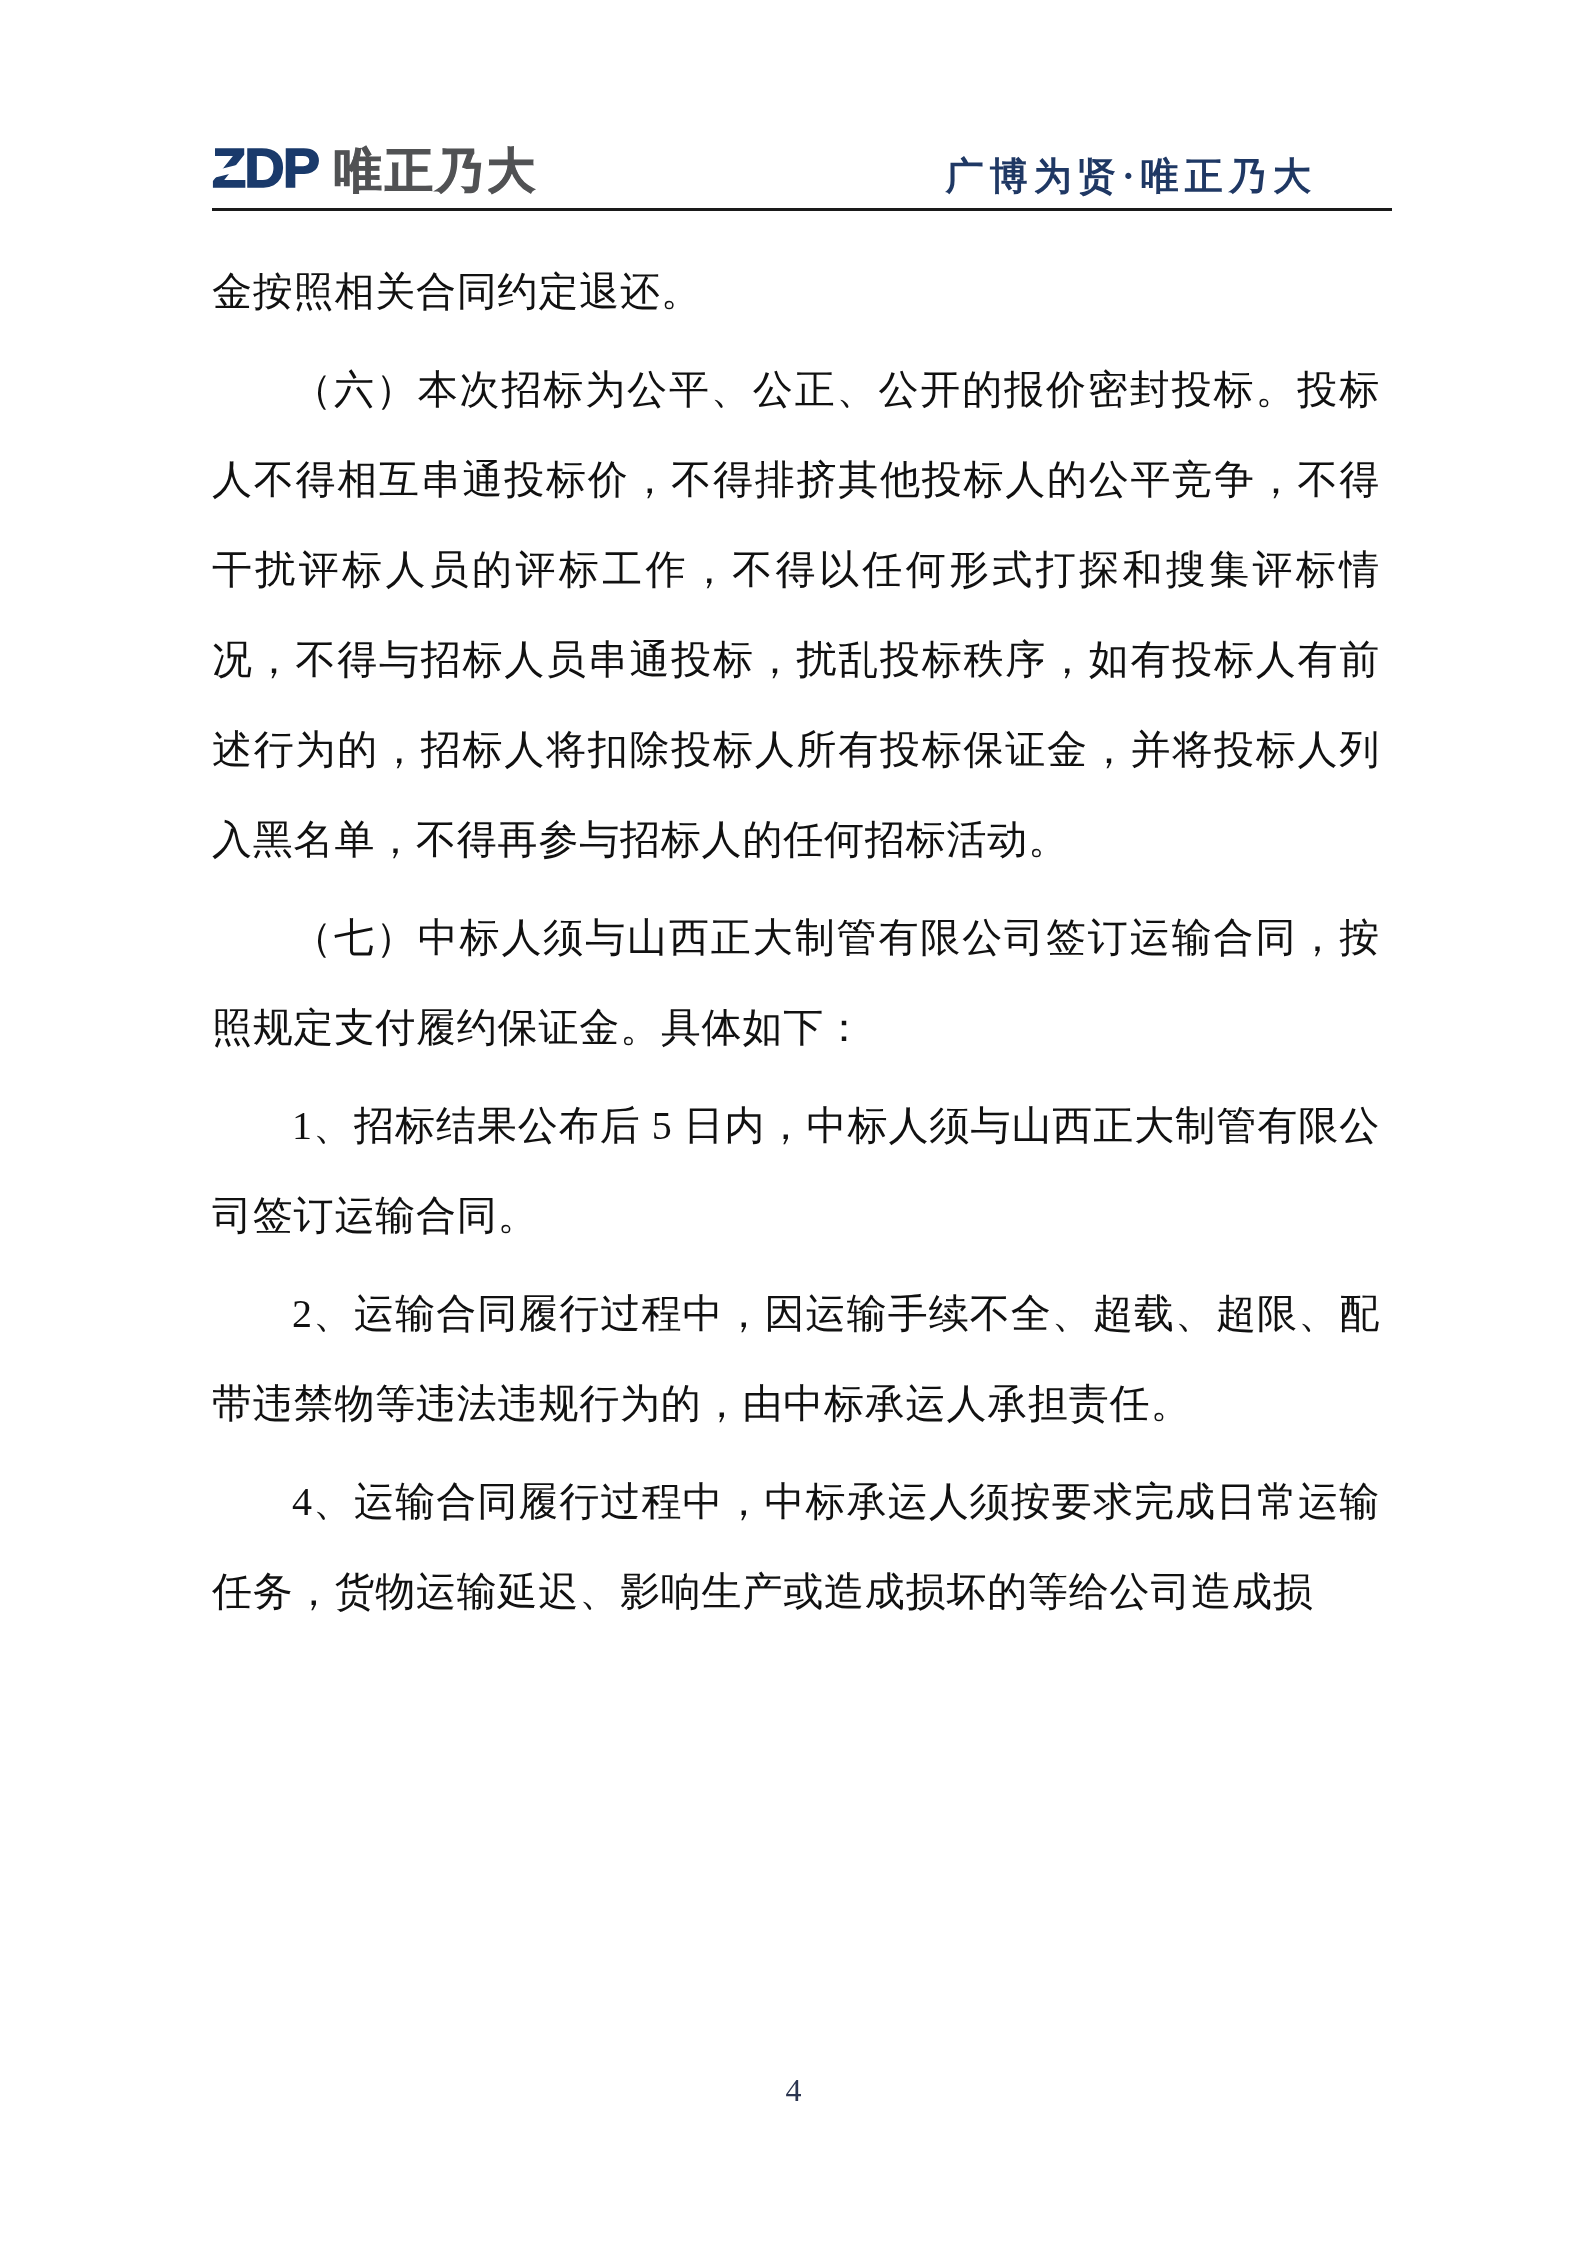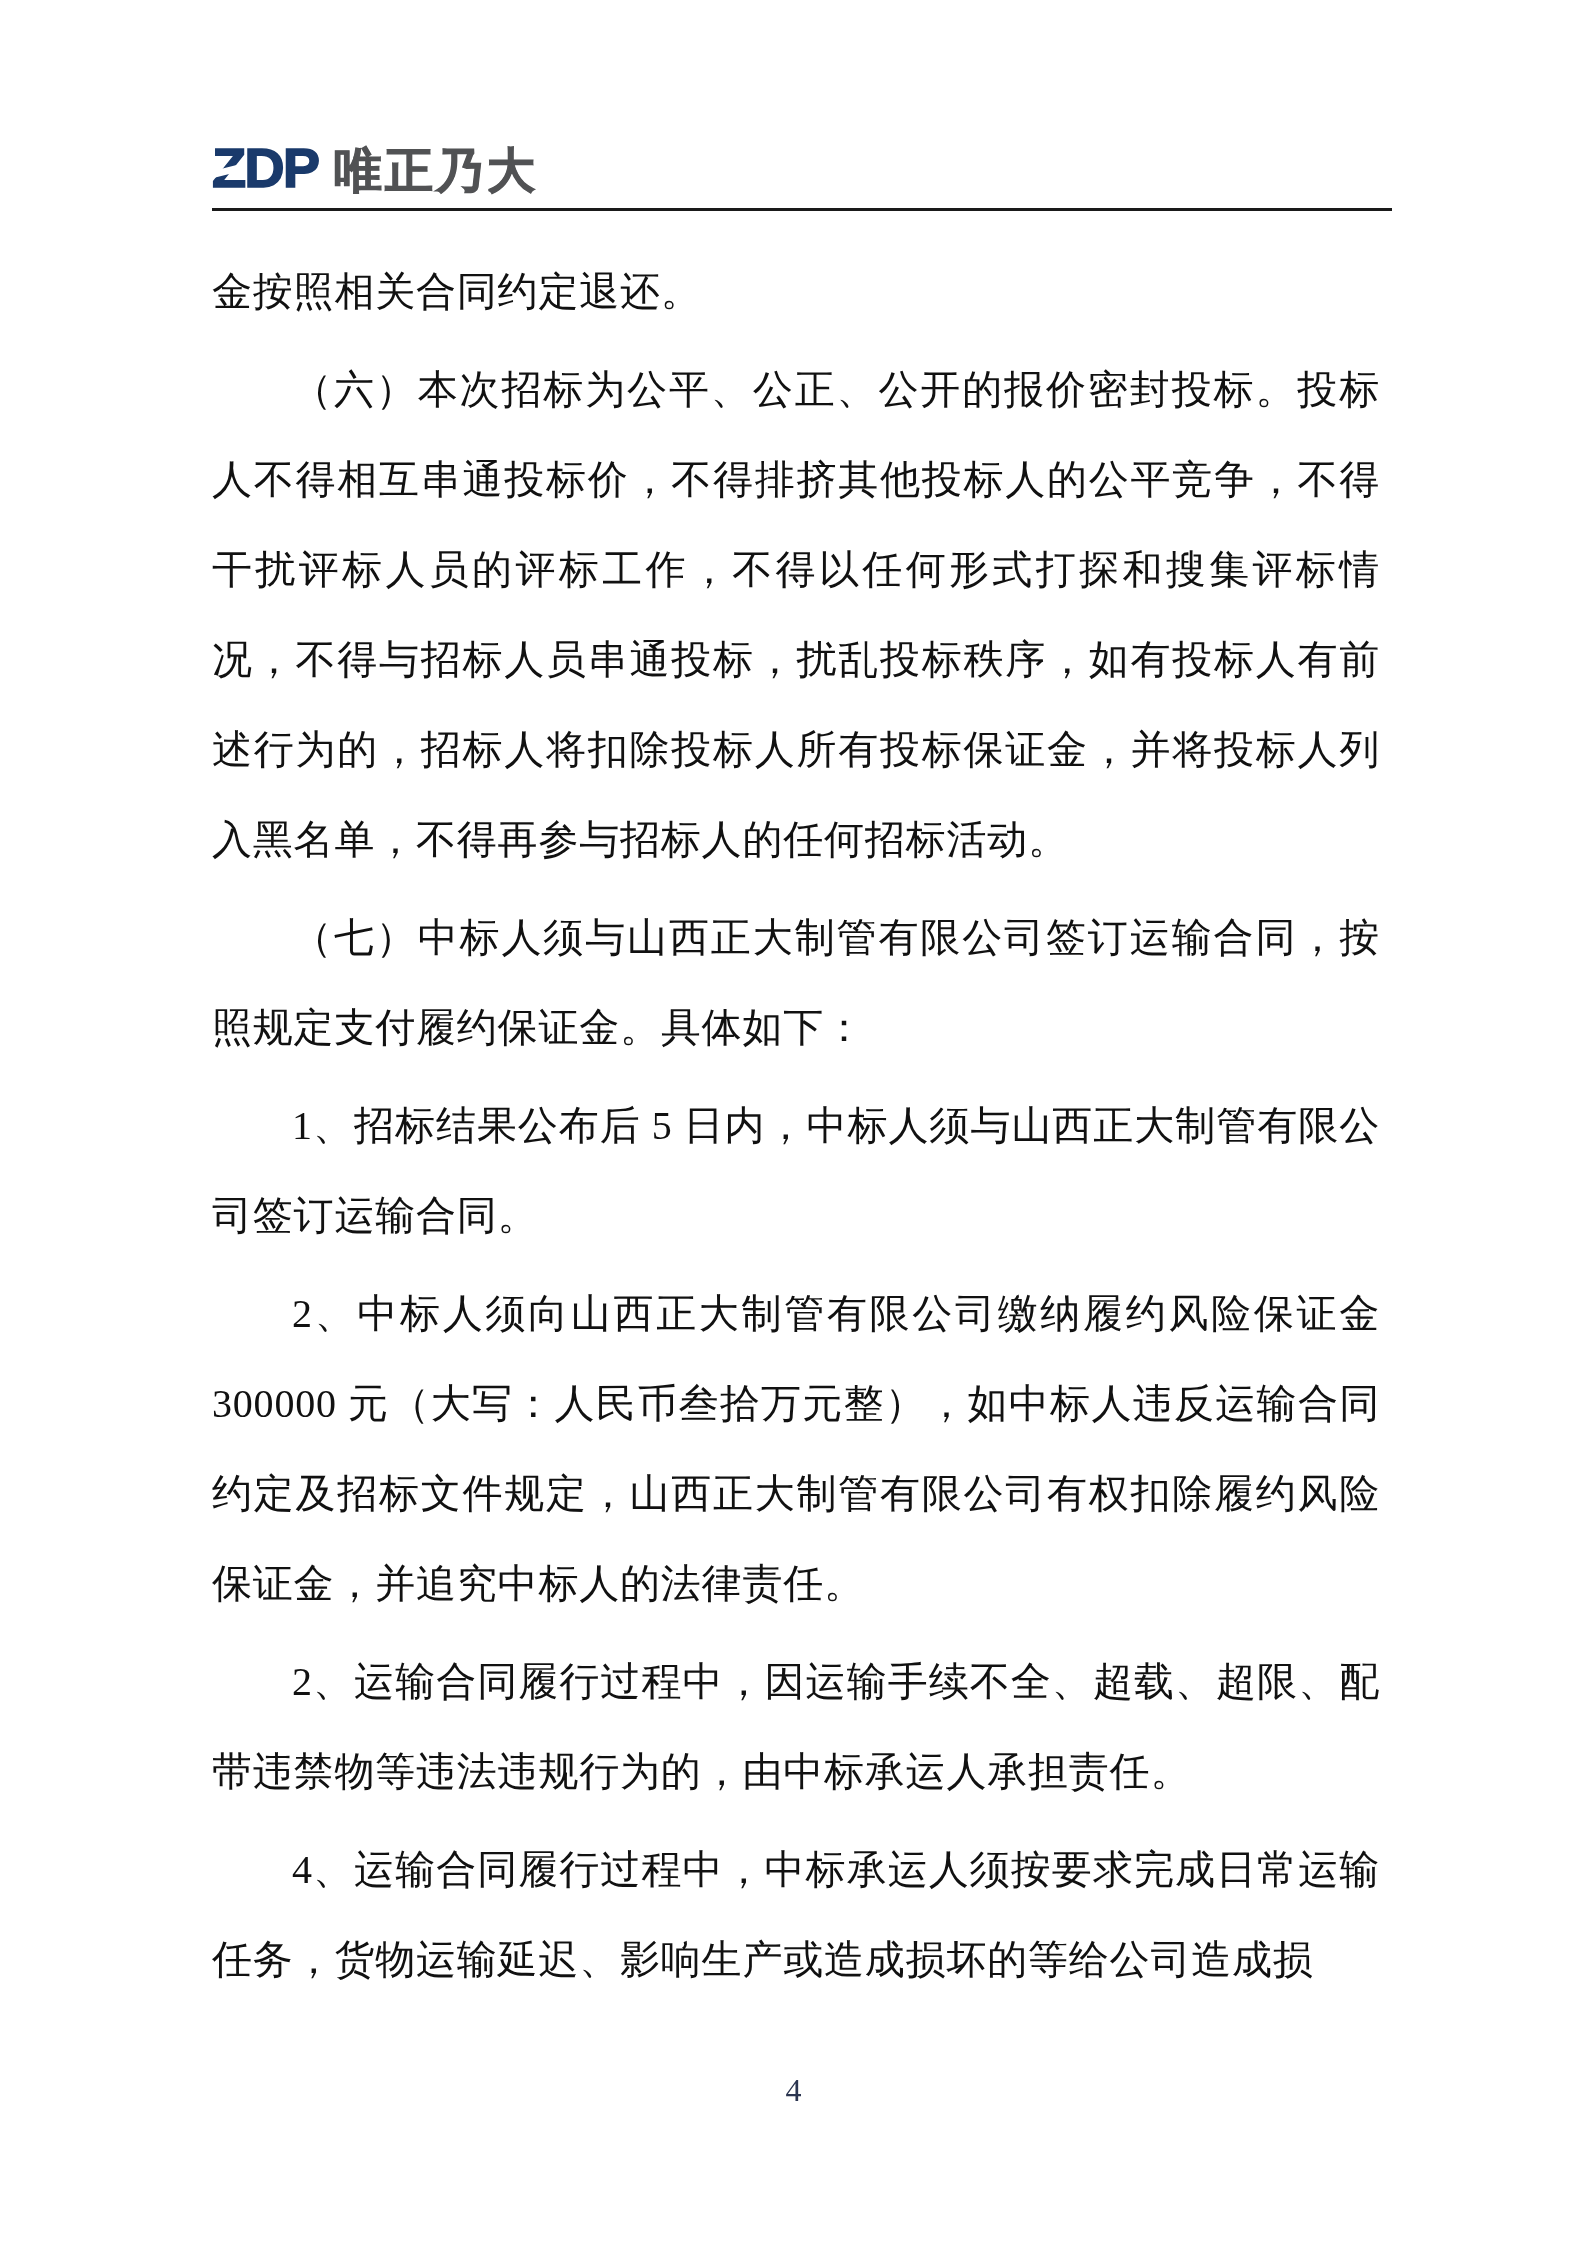--- a/index.html
+++ b/index.html
@@ -94,30 +94,30 @@
 </head>
 <body>
 
 <div class="page" style="--logo-navy: #1a3a6b; --logo-gray: #515254; --slogan-navy: #1f3864; --rule: #1a1a1a; --body-text: #111111; --page-number: #2b3550;">
 
   <header class="hdr">
     <div class="logo">
       <span class="zdp">ZDP</span>
       <span class="brand">唯正乃大</span>
     </div>
+    <div class="slogan">广博为贤·唯正乃大</div>
   </header>
 
   <div class="rule"></div>
 
   <main class="doc-body">
     <p>金按照相关合同约定退还。</p>
     <p class="indent">（六）本次招标为公平、公正、公开的报价密封投标。投标人不得相互串通投标价，不得排挤其他投标人的公平竞争，不得干扰评标人员的评标工作，不得以任何形式打探和搜集评标情况，不得与招标人员串通投标，扰乱投标秩序，如有投标人有前述行为的，招标人将扣除投标人所有投标保证金，并将投标人列入黑名单，不得再参与招标人的任何招标活动。</p>
     <p class="indent">（七）中标人须与山西正大制管有限公司签订运输合同，按照规定支付履约保证金。具体如下：</p>
     <p class="indent">1、招标结果公布后 5 日内，中标人须与山西正大制管有限公司签订运输合同。</p>
-    <p class="indent">2、中标人须向山西正大制管有限公司缴纳履约风险保证金 300000 元（大写：人民币叁拾万元整），如中标人违反运输合同约定及招标文件规定，山西正大制管有限公司有权扣除履约风险保证金，并追究中标人的法律责任。</p>
     <p class="indent">2、运输合同履行过程中，因运输手续不全、超载、超限、配带违禁物等违法违规行为的，由中标承运人承担责任。</p>
     <p class="indent">4、运输合同履行过程中，中标承运人须按要求完成日常运输任务，货物运输延迟、影响生产或造成损坏的等给公司造成损</p>
   </main>
 
   <footer class="ftr">
     <span>4</span>
   </footer>
 
 </div>
 

